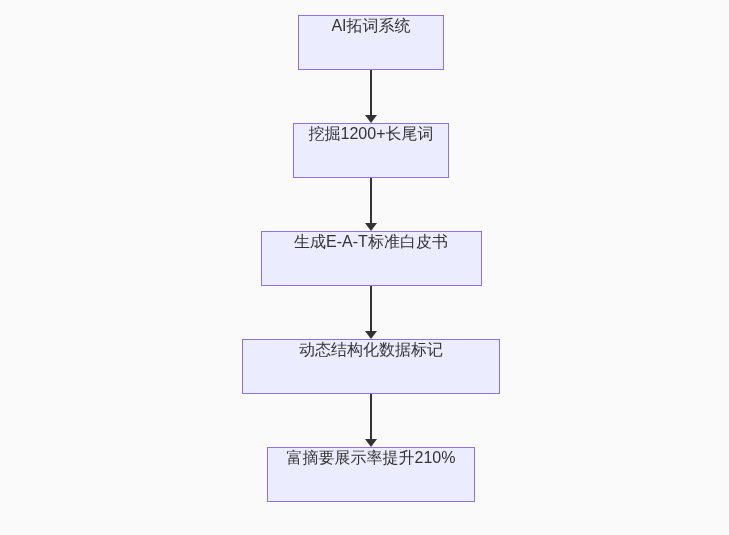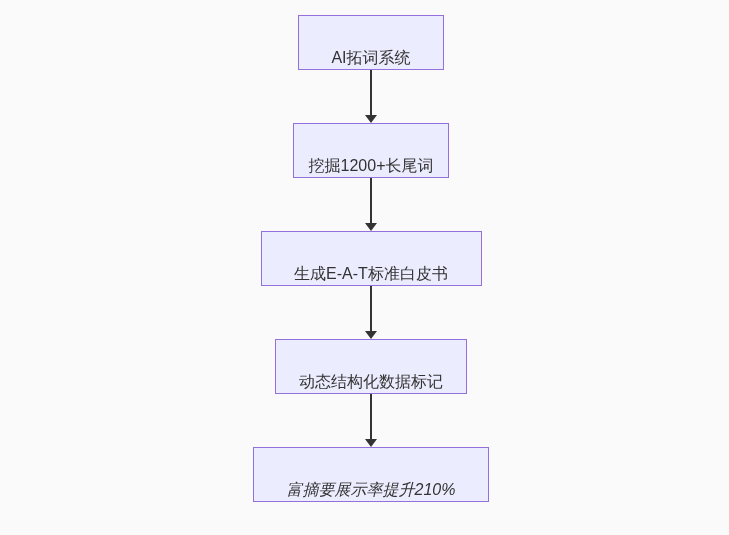--- a/index.html
+++ b/index.html
@@ -23,34 +23,34 @@
     display: flex;
     flex-direction: column;
     align-items: center;
   }
   .node {
     flex: 0 0 auto;
     height: 55px;
     background: #ECECFF;
     border: 1px solid #9370DB;
     display: flex;
-    align-items: flex-end;
+    align-items: flex-start;
     justify-content: center;
   }
   .node-label {
     font-size: 16px;
     color: #333333;
     white-space: nowrap;
     text-align: center;
   }
   .node-1 { width: 146px; }
   .node-2 { width: 156px; }
   .node-3 { width: 221px; }
-  .node-4 { width: 192px; }
-  .node-5 { width: 236px; font-style: italic; }
+  .node-4 { width: 258px; }
+  .node-5 { width: 208px; }
   .edge {
     flex: 0 0 auto;
     height: 53px;
     display: flex;
     flex-direction: column;
     align-items: center;
   }
   .edge-line {
     width: 2px;
     flex: 1 1 auto;

